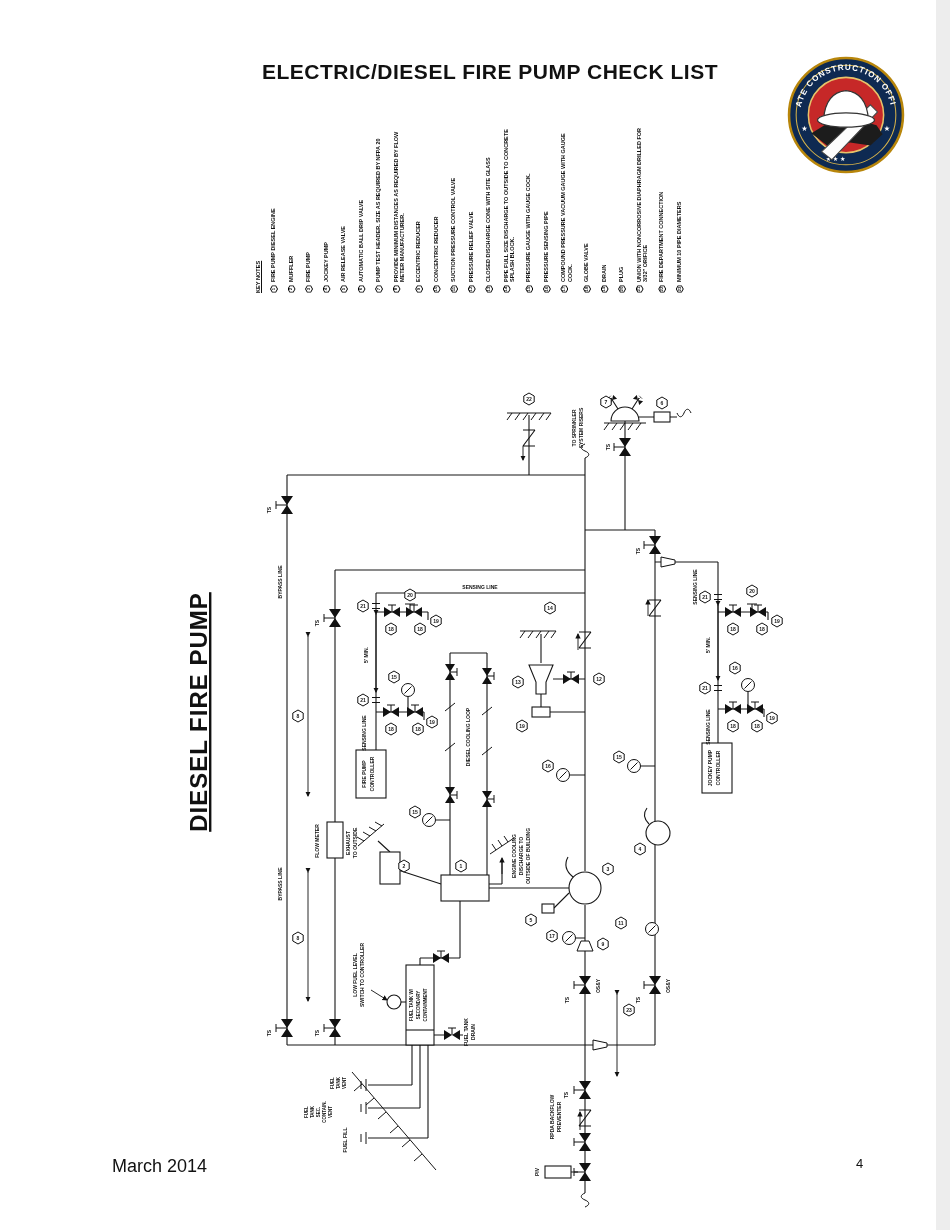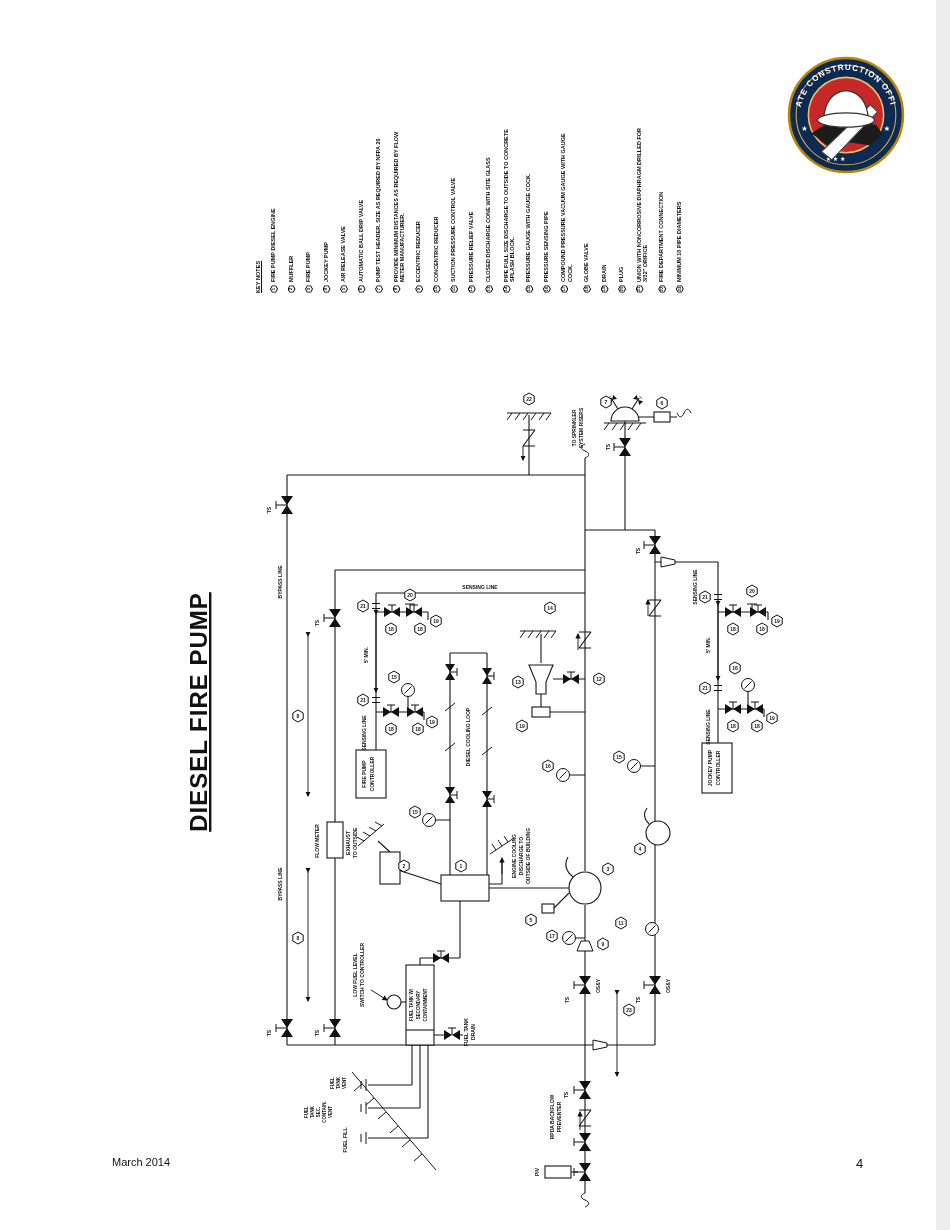--- a/index.html
+++ b/index.html
@@ -1,21 +1,21 @@
 <!DOCTYPE html>
 <html><head>
 <meta charset="utf-8">
 <style>
   html,body{margin:0;padding:0;background:#fff;}
   #page{position:relative;width:950px;height:1230px;background:#ffffff;overflow:hidden;
         font-family:"Liberation Sans",sans-serif;color:#111;}
   .edge{position:absolute;right:0;top:0;width:14px;height:100%;background:#ededed;}
   .title{position:absolute;left:240px;top:60px;width:500px;text-align:center;
          font-size:21px;font-weight:bold;letter-spacing:.5px;}
-  .footer-date{position:absolute;left:112px;top:1156px;font-size:11px;}
+  .footer-date{position:absolute;left:112px;top:1156px;font-size:18px;}
   .footer-page{position:absolute;left:856px;top:1156px;font-size:13px;}
   
   #kn-list{position:absolute;left:255px;top:293px;width:178px;
            transform:rotate(-90deg);transform-origin:0 0;}
   .kn-head{font-size:5.6px;font-weight:bold;text-decoration:underline;margin-bottom:9px;}
   .kn-row{display:flex;align-items:flex-start;margin-bottom:9.5px;}
   .kh{position:relative;width:8px;height:8px;flex:0 0 8px;margin-right:3px;
       clip-path:polygon(50% 0,95% 25%,95% 75%,50% 100%,5% 75%,5% 25%);background:#000;}
   .kh-in{position:absolute;inset:1px;clip-path:polygon(50% 0,95% 25%,95% 75%,50% 100%,5% 75%,5% 25%);background:#fff;}
   .kh-n{position:absolute;inset:0;display:flex;align-items:center;justify-content:center;
@@ -26,20 +26,21 @@
   .dls{font-family:"Liberation Sans",sans-serif;font-size:4.5px;font-weight:600;fill:#111;}
   .dtitle{font-family:"Liberation Sans",sans-serif;font-size:24px;font-weight:bold;
           fill:#111;text-decoration:underline;letter-spacing:1px;}
 </style>
 </head>
 <body>
 
 <div id="page">
   <div class="edge"></div>
 
+  <div class="title">ELECTRIC/DIESEL FIRE PUMP CHECK LIST</div>
   <div class="footer-date">March 2014</div>
   <div class="footer-page">4</div>
 
   <div id="kn-list">
     <div class="kn-head">KEY NOTES</div>
   <div class="kn-row">
         <span class="kh">
           <i class="kh-in"></i>
           <b class="kh-n">1</b>
         </span>

